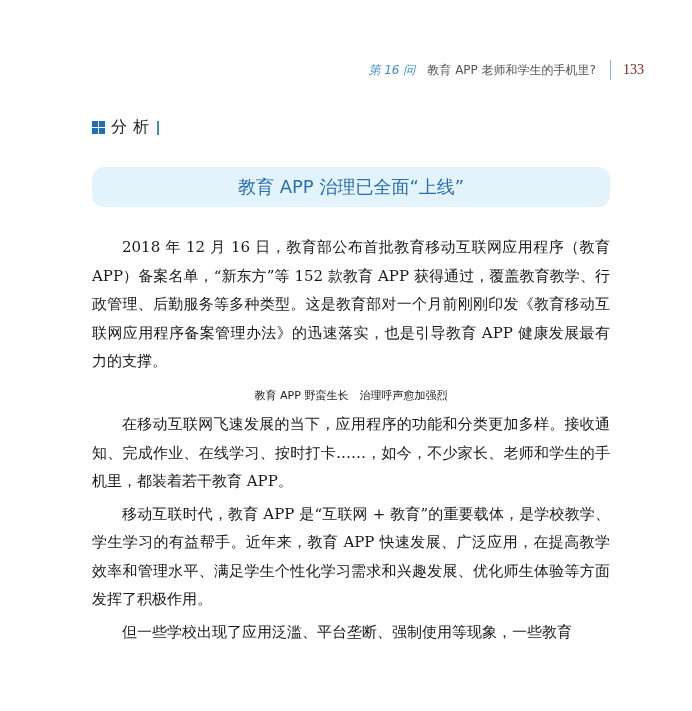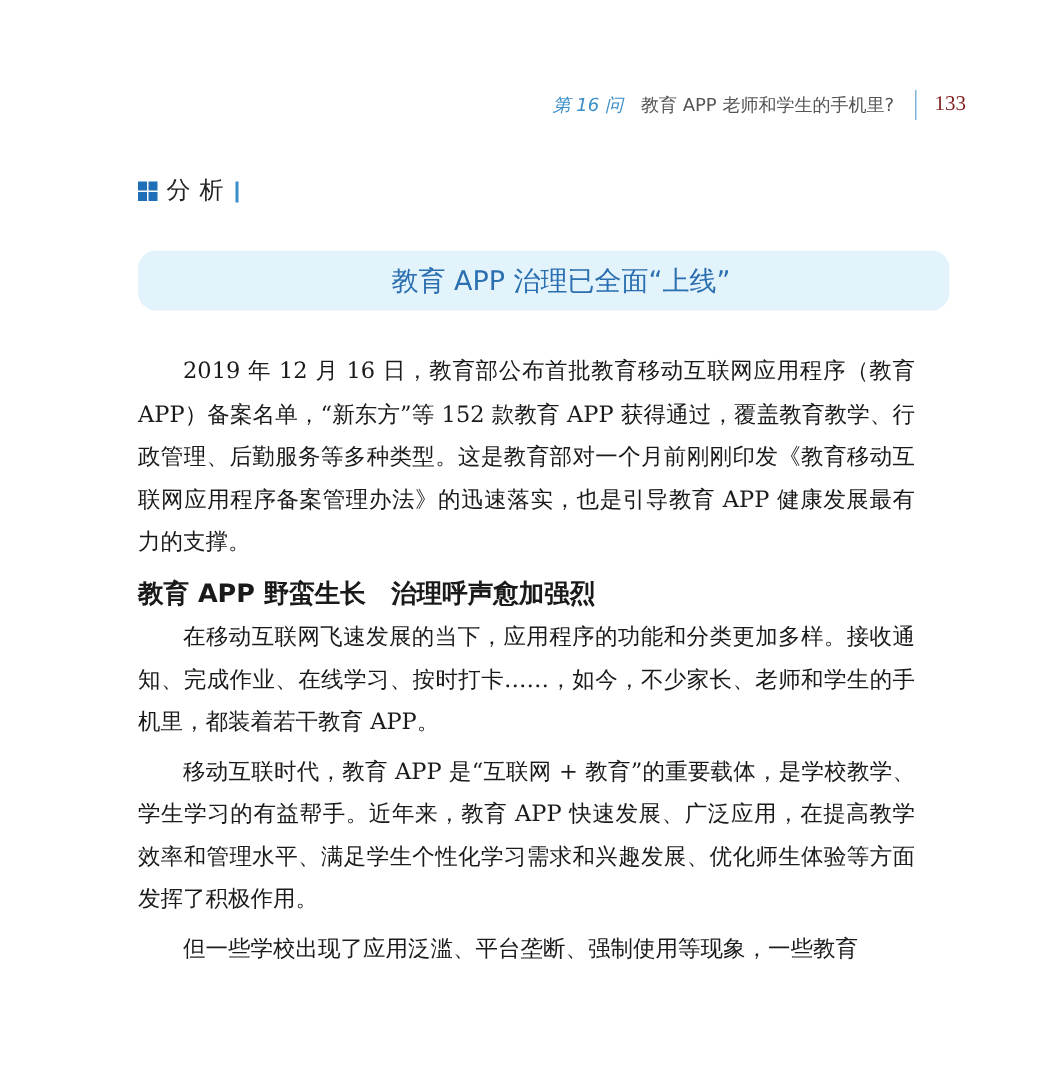--- a/index.html
+++ b/index.html
@@ -14,26 +14,26 @@
     .rh-page { font-family: Liberation Serif, serif; font-size: 14px; color: #7f1d1d; }
 
     .section-head { position: absolute; top: 117px; left: 92px; display: flex; align-items: center;
                     font-family: "DejaVu Sans", "Liberation Sans", sans-serif; font-size: 16px; font-weight: normal; color: #222; }
     .grid-icon { width: 13px; height: 13px; display: grid; grid-template-columns: 6px 6px; grid-template-rows: 6px 6px; gap: 1px; margin-right: 6px; }
     .grid-icon span { background: #1f6fb8; }
     .section-label { letter-spacing: 6px; }
     .section-bar { width: 2px; height: 14px; background: #3a8fc8; margin-left: 2px; }
 
     .title-box { position: absolute; top: 167px; left: 92px; width: 518px; height: 40px;
-                 background: #e3f3fb; border-radius: 12px; display: flex; align-items: center; justify-content: center; padding-left: 23px; }
+                 background: #e3f3fb; border-radius: 12px; display: flex; align-items: center; justify-content: center; }
     .title-box-text { font-family: "DejaVu Sans", "Liberation Sans", sans-serif; font-size: 18px; color: #2a6fb0; }
 
     .body { position: absolute; left: 92px; width: 518px; font-size: 15px; line-height: 28.5px; text-align: justify; }
     .para { text-indent: 2em; margin: 0; }
-    .subhead { font-family: "DejaVu Sans", "Liberation Sans", sans-serif; font-weight: bold; font-size: 17px; margin: 0; line-height: 28.5px; }
+    .subhead { text-align: center; font-family: "DejaVu Sans", "Liberation Sans", sans-serif; font-weight: normal; font-size: 11px; margin: 0; line-height: 28.5px; }
   </style>
 </head>
 <body>
 
 <div class="running-head">
   <span class="rh-chapter">第 16 问</span>
   <span class="rh-title">教育 APP 老师和学生的手机里?</span>
   <span class="rh-divider"></span>
   <span class="rh-page">133</span>
 </div>
@@ -47,18 +47,18 @@
     </span>
   <span class="section-label">分析</span>
   <span class="section-bar"></span>
 </div>
 
 <div class="title-box">
   <span class="title-box-text">教育 APP 治理已全面“上线”</span>
 </div>
 
 <div class="body" style="top:233px;">
-  <p class="para">2019 年 12 月 16 日，教育部公布首批教育移动互联网应用程序（教育 APP）备案名单，“新东方”等 152 款教育 APP 获得通过，覆盖教育教学、行政管理、后勤服务等多种类型。这是教育部对一个月前刚刚印发《教育移动互联网应用程序备案管理办法》的迅速落实，也是引导教育 APP 健康发展最有力的支撑。</p>
+  <p class="para">2018 年 12 月 16 日，教育部公布首批教育移动互联网应用程序（教育 APP）备案名单，“新东方”等 152 款教育 APP 获得通过，覆盖教育教学、行政管理、后勤服务等多种类型。这是教育部对一个月前刚刚印发《教育移动互联网应用程序备案管理办法》的迅速落实，也是引导教育 APP 健康发展最有力的支撑。</p>
   <p class="subhead" style="margin-top:6px;">教育 APP 野蛮生长　治理呼声愈加强烈</p>
   <p class="para">在移动互联网飞速发展的当下，应用程序的功能和分类更加多样。接收通知、完成作业、在线学习、按时打卡……，如今，不少家长、老师和学生的手机里，都装着若干教育 APP。</p>
   <p class="para" style="margin-top:4px;">移动互联时代，教育 APP 是“互联网 + 教育”的重要载体，是学校教学、学生学习的有益帮手。近年来，教育 APP 快速发展、广泛应用，在提高教学效率和管理水平、满足学生个性化学习需求和兴趣发展、优化师生体验等方面发挥了积极作用。</p>
   <p class="para" style="margin-top:4px;">但一些学校出现了应用泛滥、平台垄断、强制使用等现象，一些教育</p>
 </div>
 
 </body></html>

